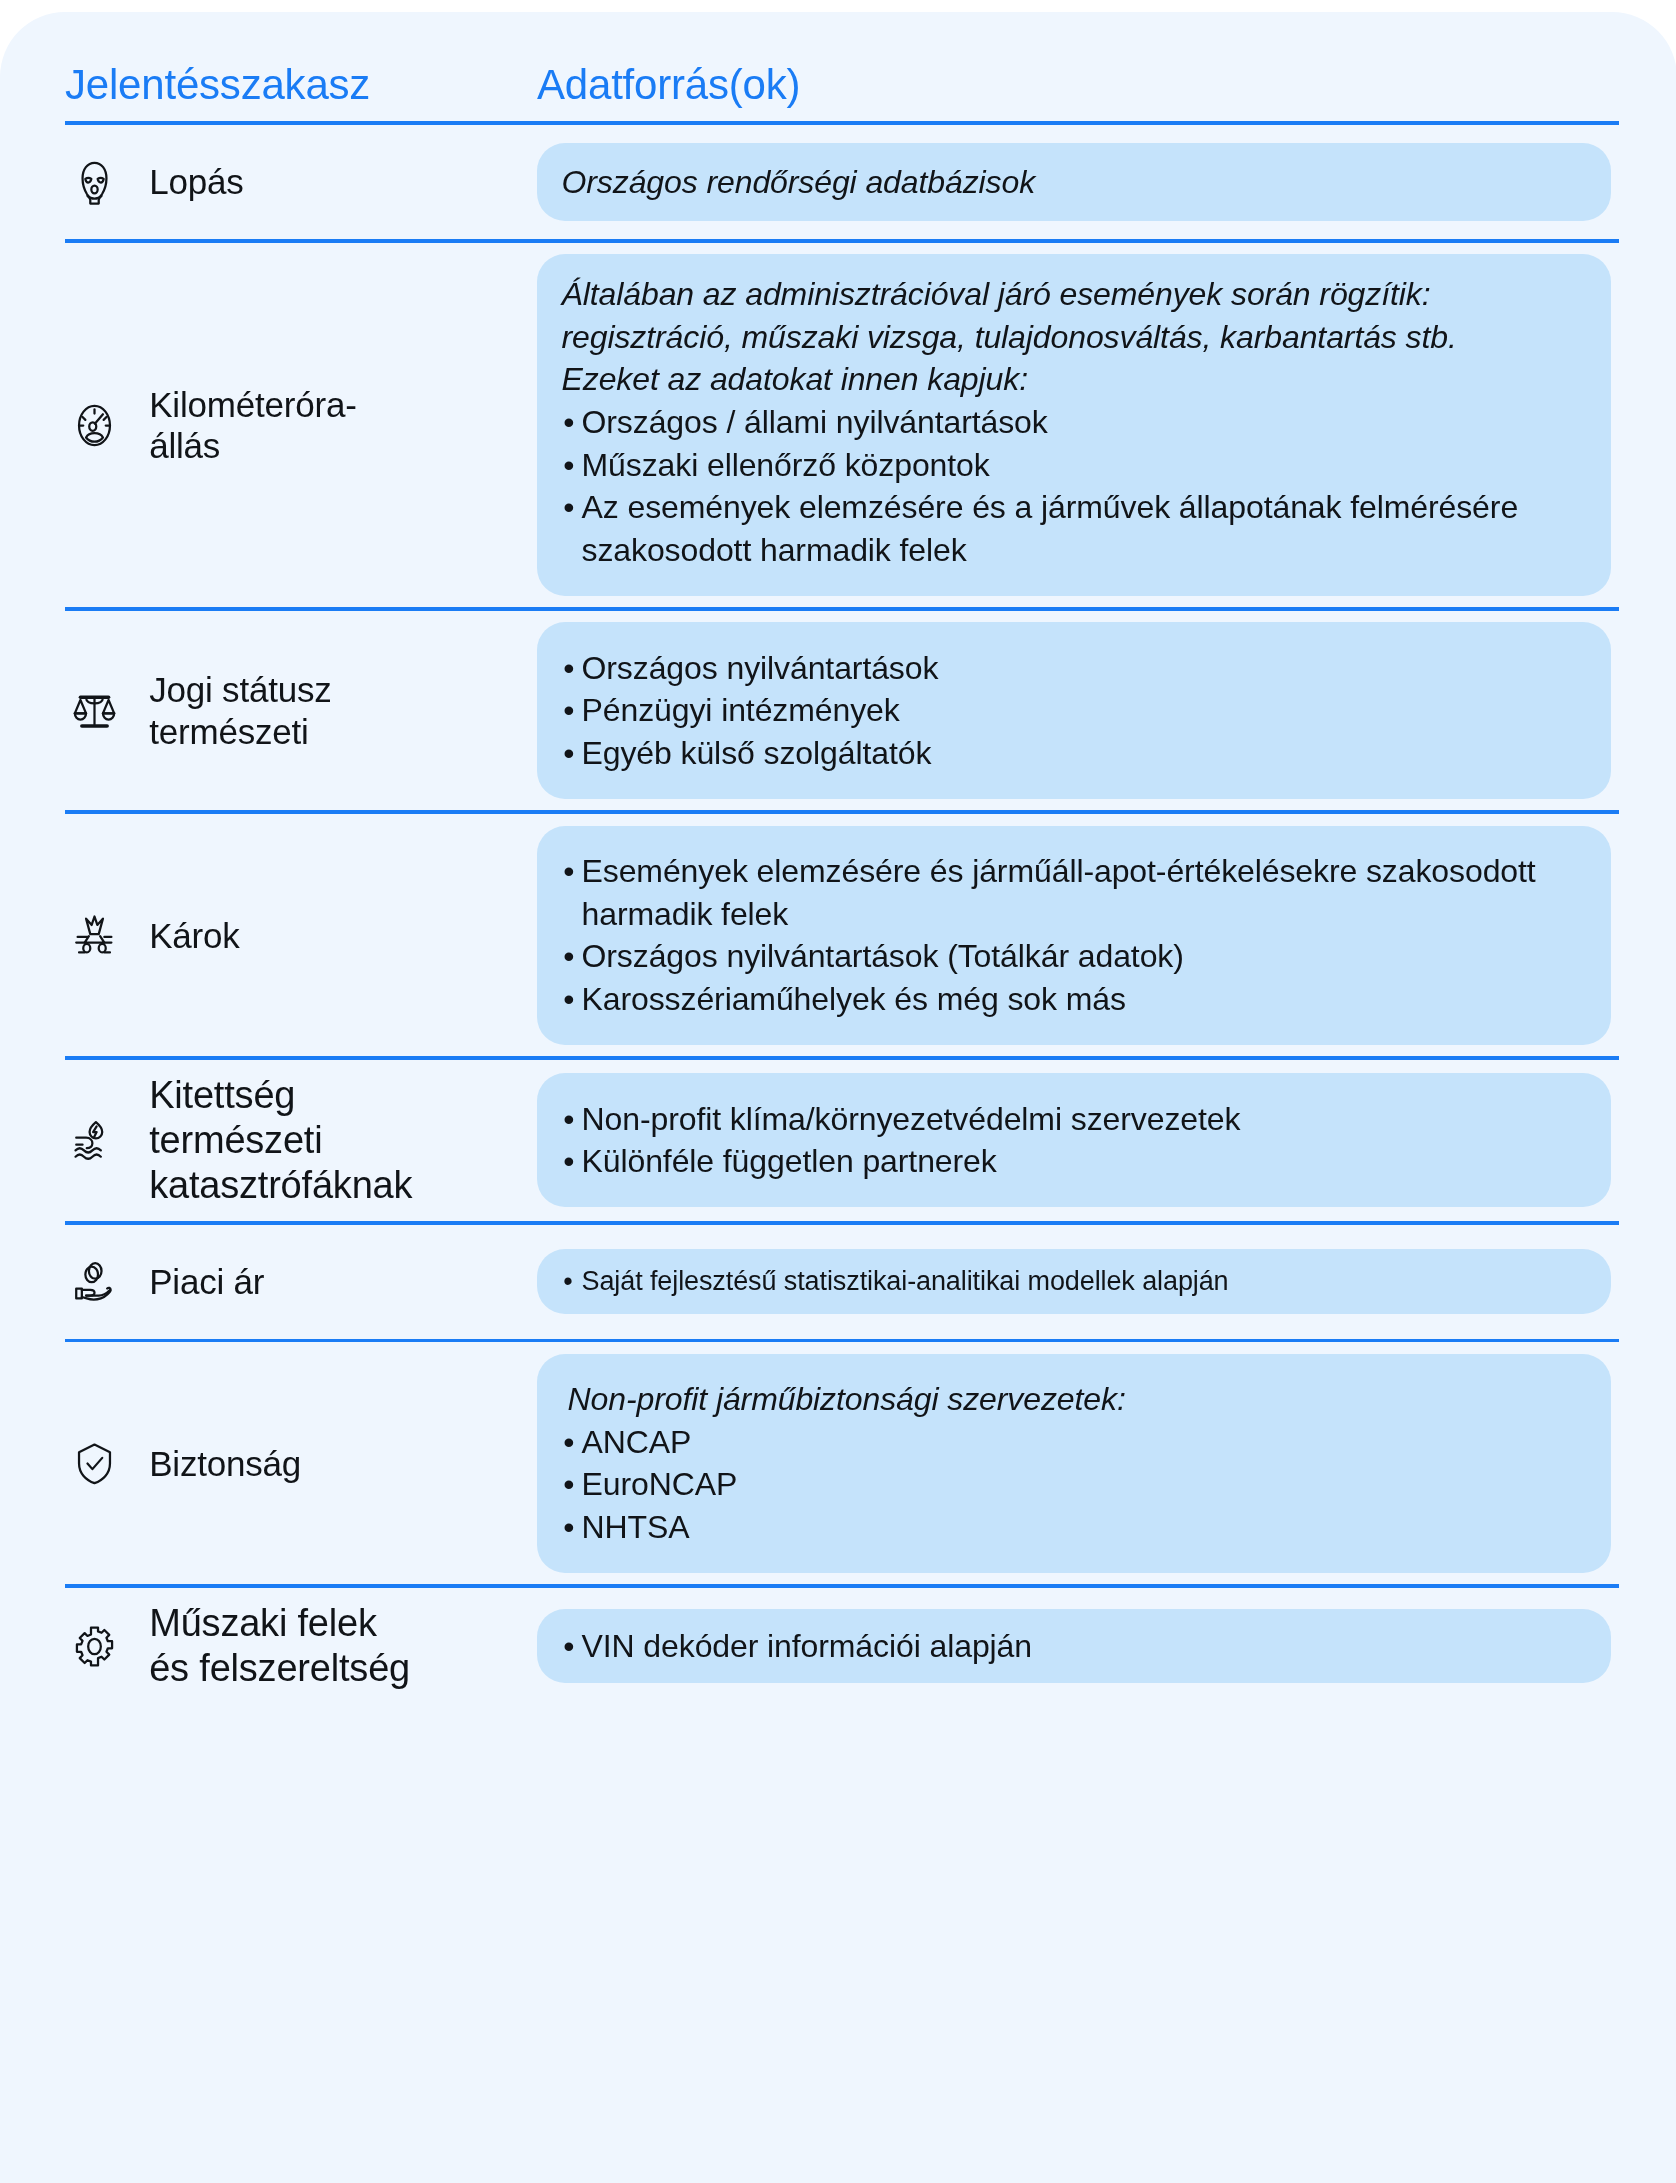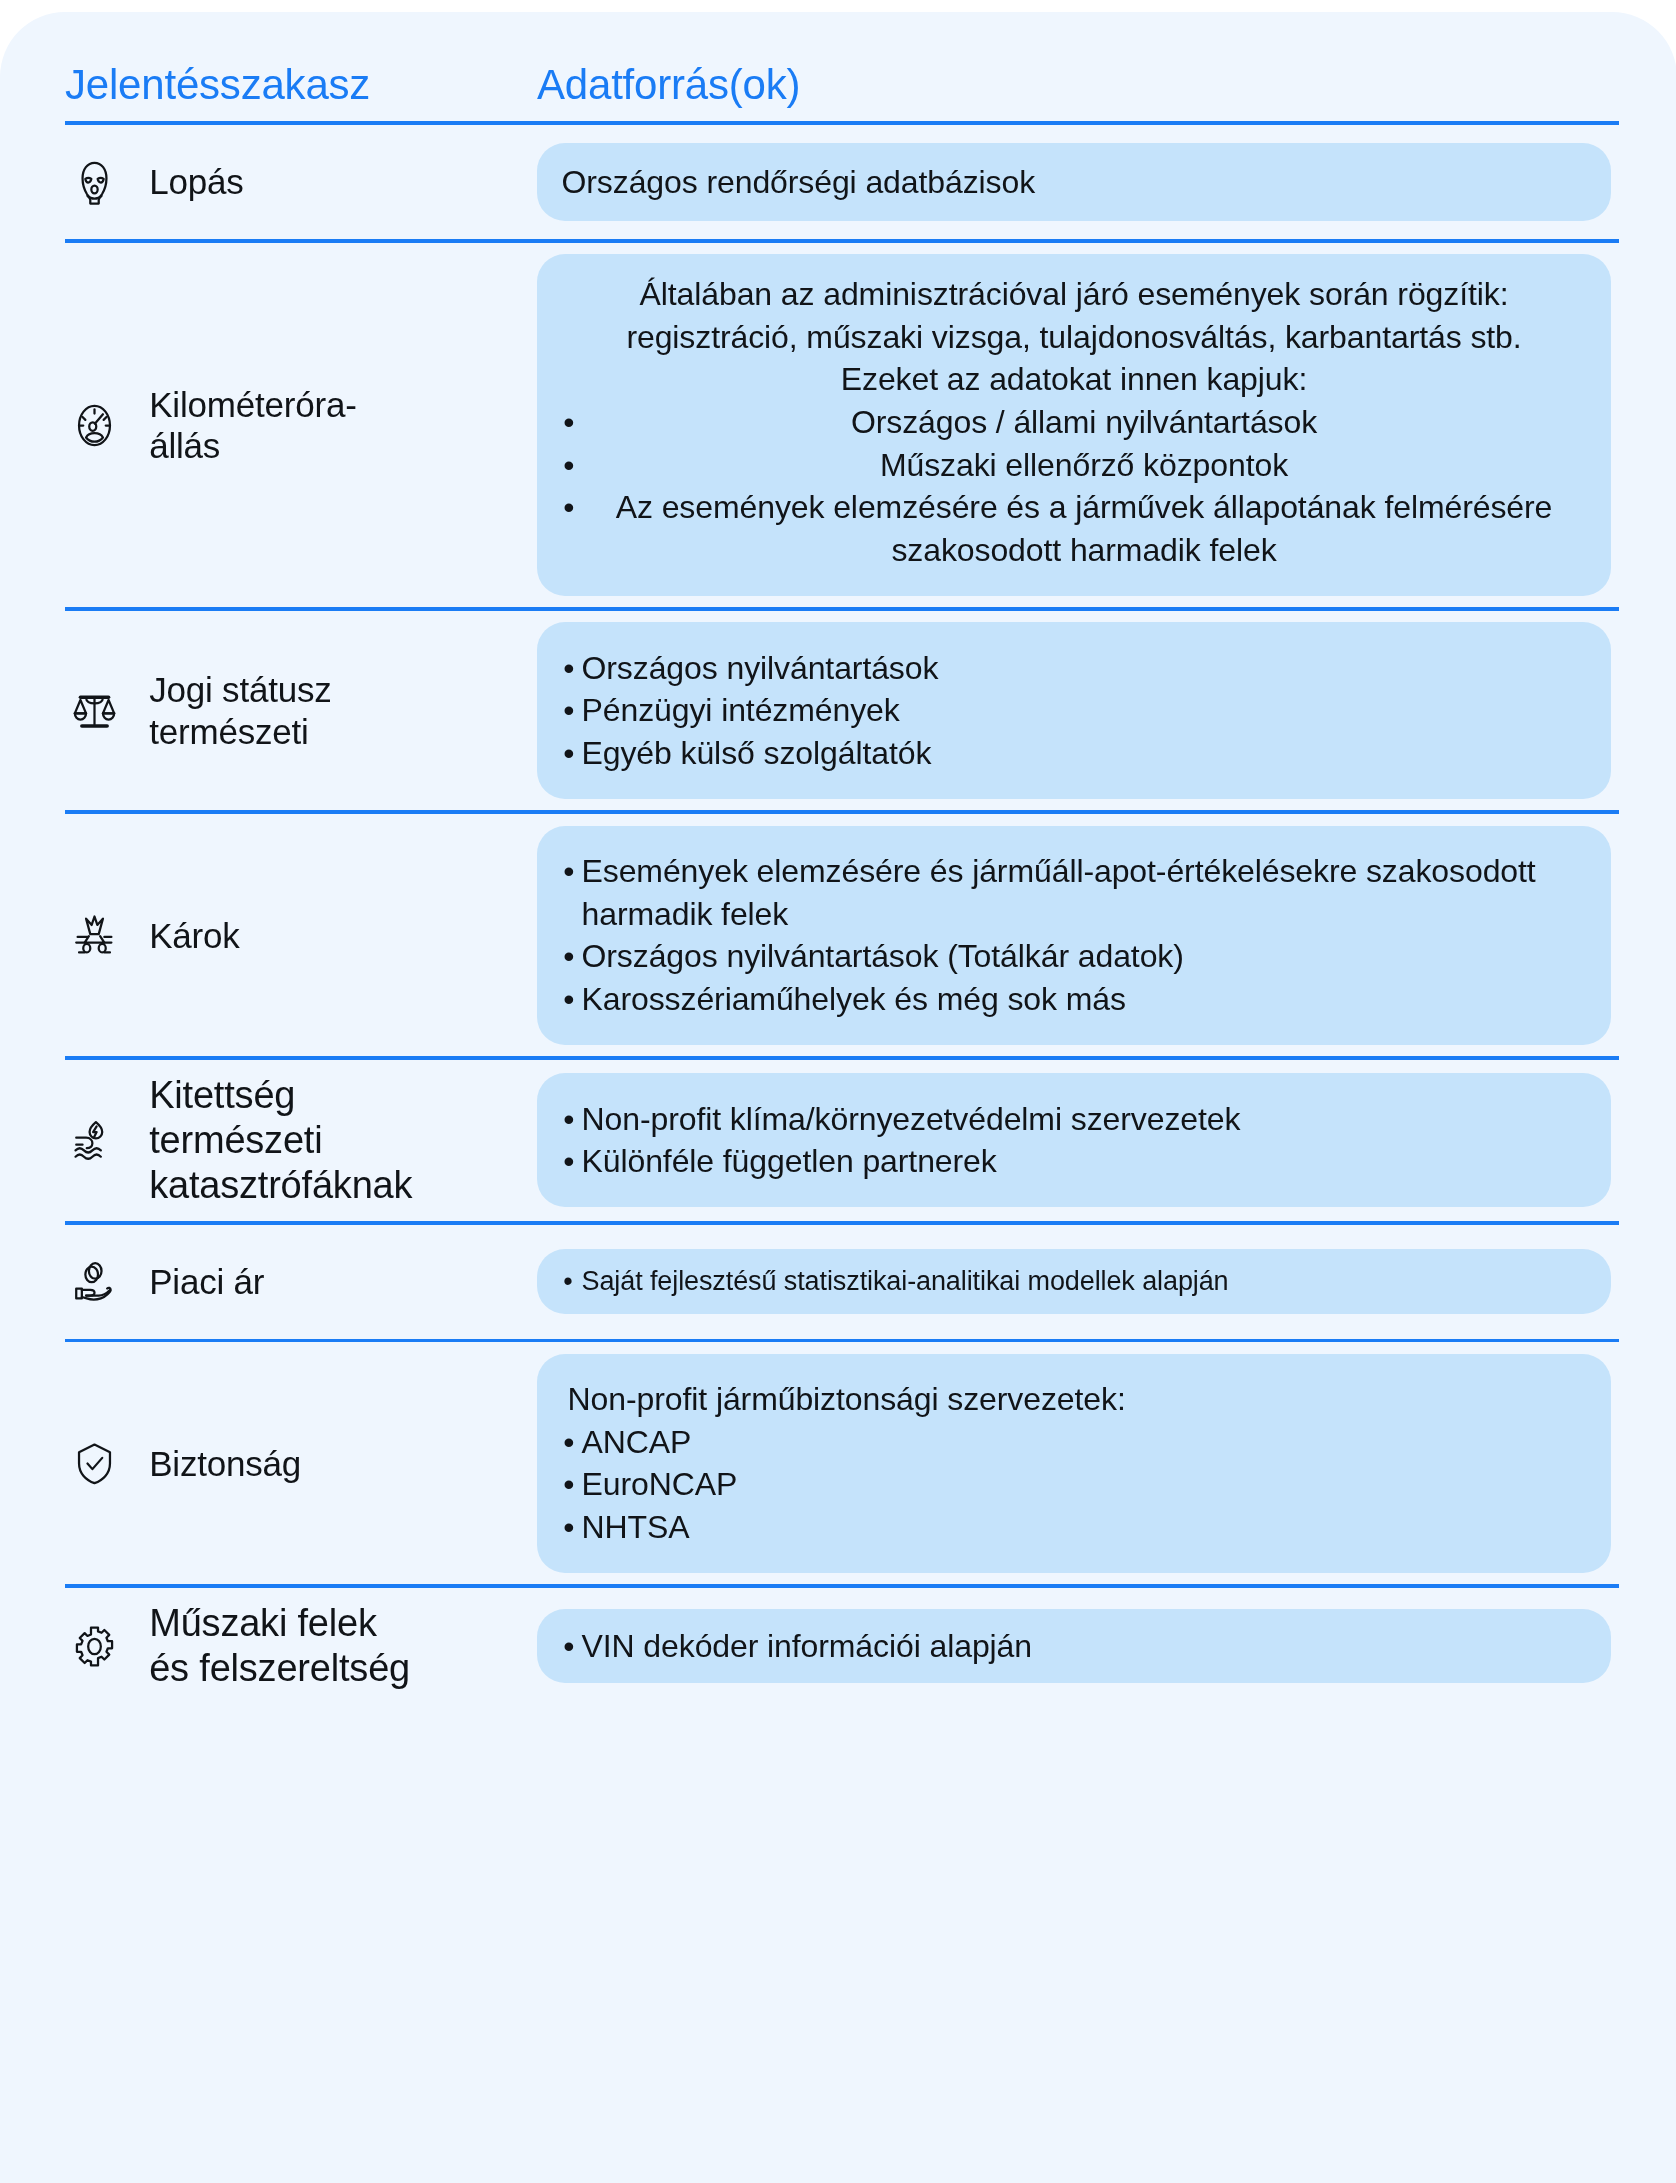--- a/index.html
+++ b/index.html
@@ -118,41 +118,41 @@
     border-radius: 28px;
     width: 1074px;
     box-sizing: border-box;
     padding: 19px 24.5px;
     color: #111418;
     font-size: 32px;
     line-height: 1.33;
     letter-spacing: -0.1px;
   }
   .bubble.pad-lg { padding: 24.5px 24.5px; }
-  .bubble p { margin: 0; }
+  .bubble p { margin: 0; font-style: italic; }
   .bubble ul {
     margin: 0;
     padding: 0;
     list-style: none;
   }
   .bubble li {
     position: relative;
     padding-left: 20px;
     margin: 0;
   }
   .bubble li::before {
     content: "•";
     position: absolute;
     left: 1.7px;
     top: 0;
   }
 
   
   .row-theft .bubble  { padding: 17.5px 24.5px; }
-  .row-odo .bubble    { padding: 19px 24.5px 24.5px 24.5px; text-align: center; }
+  .row-odo .bubble    { padding: 19px 24.5px 24.5px 24.5px; }
   .row-price .bubble  { padding: 15px 24.5px; font-size: 27px; }
   .row-tech .bubble   { padding: 15.7px 24.5px; }
 
   .nowrap { white-space: nowrap; }
 </style>
 </head>
 <body>
 
 <div class="card">
   <div class="inner">

